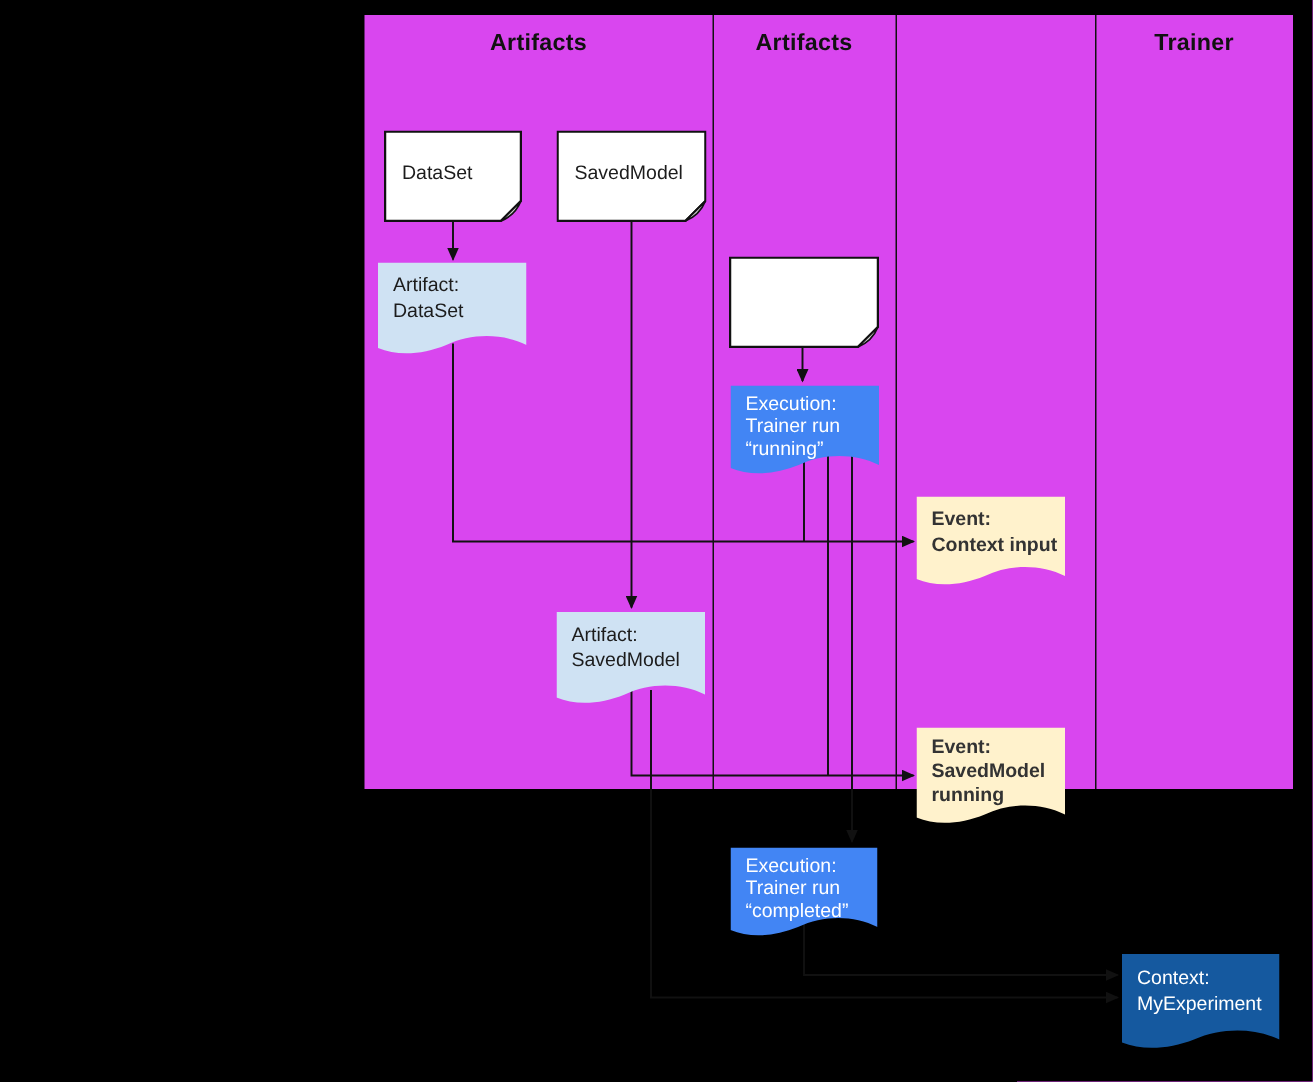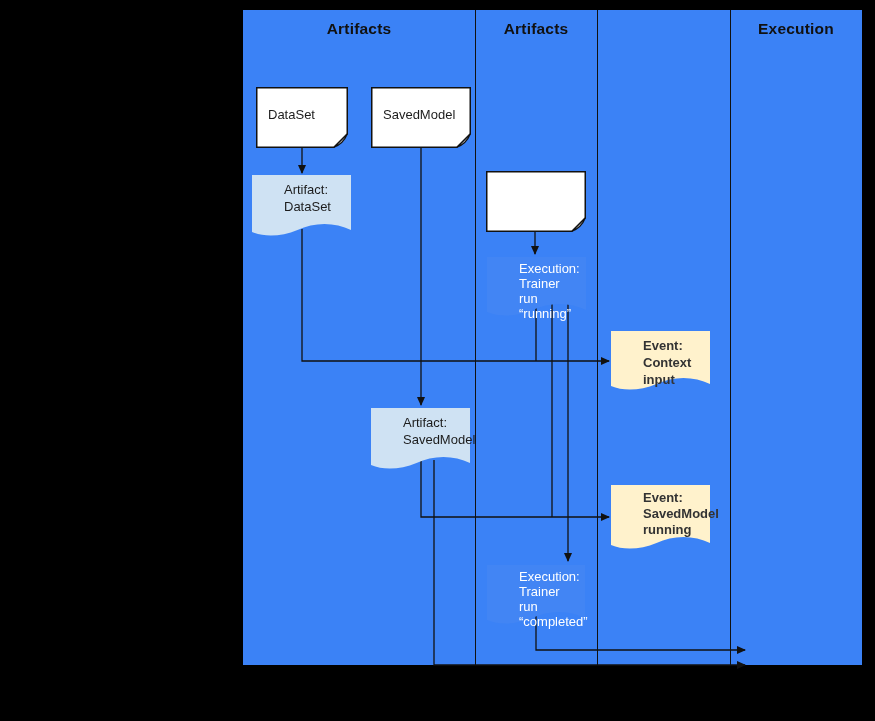--- a/index.html
+++ b/index.html
@@ -5,56 +5,56 @@
   html,body{margin:0;padding:0;}
   body{
     width:875px;height:721px;
     background:#000;
     overflow:hidden;
     position:relative;
     font-family:"Liberation Sans", sans-serif;
   }
   .stage{
     position:absolute;left:243px;top:10px;
-    width:619px;height:655px;
-    background:#3b82f6;
+    width:619px;height:516px;
+    background:#d946ef;
   }
   .vline{
     position:absolute;top:0;bottom:0;width:1px;
     background:#111;
   }
   .colhead{
     position:absolute;top:6px;height:26px;
     display:flex;align-items:center;justify-content:center;
     font-size:15.5px;font-weight:bold;color:#111;
     letter-spacing:0.2px;
   }
   svg.wires{position:absolute;left:0;top:0;}
   .wire{fill:none;stroke:#111;stroke-width:1.3px;}
   .node{position:absolute;border-radius:11px;}
   .node svg.shape{position:absolute;left:0;top:0;}
   .txt{position:relative;font-size:13px;line-height:17px;}
-  .txt.wavepad{padding:6px 4px 0 10px;margin-left:22px;}
+  .txt.wavepad{padding:6px 4px 0 10px;}
   .txt.docpad{padding:19px 4px 0 12px;}
   .txt.dark{color:#1c1c1c;}
   .txt.light{color:#ffffff;}
   .txt.soft{color:#333333;font-weight:bold;}
 </style>
 </head>
 <body>
 
 <div class="stage">
 
   <div class="vline" style="left:232px"></div>
   <div class="vline" style="left:354px"></div>
   <div class="vline" style="left:487px"></div>
 
   <div class="colhead" style="left:0;width:232px">Artifacts</div>
   <div class="colhead" style="left:232px;width:122px">Artifacts</div>
-  <div class="colhead" style="left:487px;width:132px">Execution</div>
+  <div class="colhead" style="left:487px;width:132px">Trainer</div>
 
   <svg class="wires" width="619" height="702">
     <defs>
       <marker id="arr" markerWidth="9" markerHeight="8" refX="8" refY="4" orient="auto" markerUnits="userSpaceOnUse">
         <path d="M0,0 L9,4 L0,8 Z" fill="#111"></path>
       </marker>
     </defs>
     <path class="wire" d="M59,138 L59,163" marker-end="url(#arr)"></path>
     <path class="wire" d="M59,219 L59,351 L366,351" marker-end="url(#arr)"></path>
     <path class="wire" d="M178,138 L178,395" marker-end="url(#arr)"></path>
@@ -150,14 +150,23 @@
     <svg class="shape" width="99" height="65" viewBox="0 0 99 65">
       <path d="M0,0 H99 V58 C83,50 62,50 45.5,58 C29.7,64.5 12.9,65.5 0,60 Z" fill="#fff2cc"></path>
     </svg>
     <div class="txt wavepad soft" style="padding-top:5px;line-height:16px;">
       <div>Event:</div>
       <div>SavedModel</div>
       <div>running</div>
     </div>
   </div>
 
+  <div class="node" style="left:505px;top:626px;width:105px;height:64px">
+    <svg class="shape" width="105" height="64" viewBox="0 0 105 64">
+      <path d="M0,0 H105 V57 C88,49 66,49 48,57 C31.5,63.5 13.6,64.5 0,59 Z" fill="#15599f"></path>
+    </svg>
+    <div class="txt wavepad light" style="padding-top:7px;">
+      <div>Context:</div>
+      <div>MyExperiment</div>
+    </div>
+  </div>
 
 </div>
 
 </body></html>

